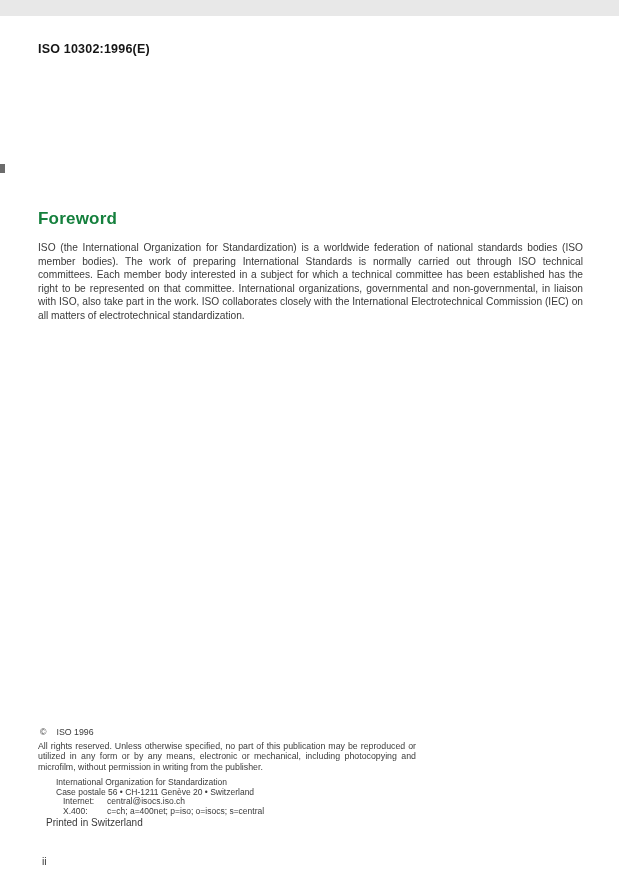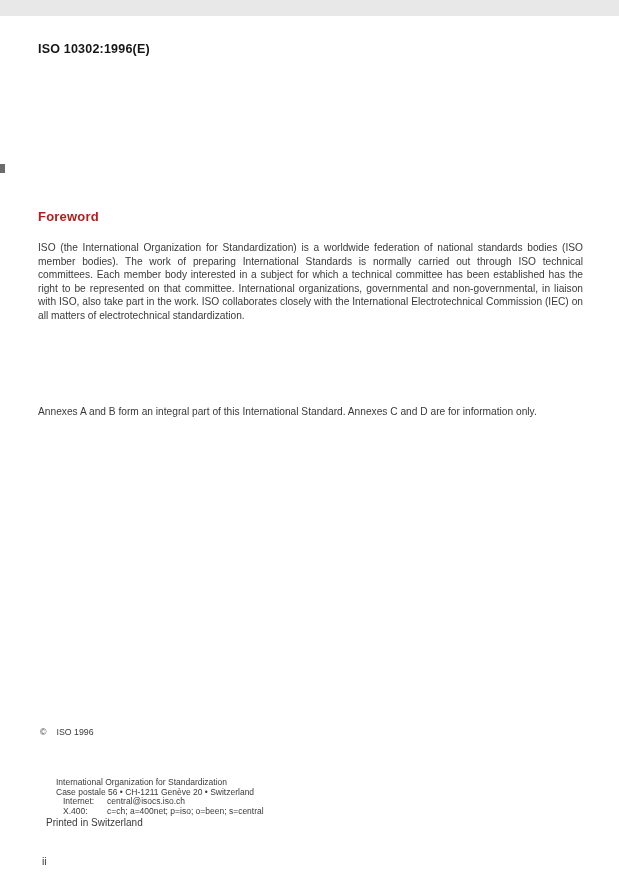--- a/index.html
+++ b/index.html
@@ -16,21 +16,21 @@
     position:absolute;left:38px;top:26px;
     font-size:12.5px;font-weight:bold;color:#161616;
     letter-spacing:0.2px;
   }
   .scan-mark{
     position:absolute;left:0;top:148px;width:5px;height:9px;
     background:#6b6b6b;
   }
   .foreword-title{
     position:absolute;left:38px;top:193px;
-    font-size:13px;font-weight:bold;color:#b91c1c;
+    font-size:17px;font-weight:bold;color:#15803d;
     letter-spacing:0.2px;
   }
   .body-text{
     position:absolute;left:38px;width:545px;
     font-size:10.2px;line-height:13.5px;
     text-align:justify;
     color:#3a3a3a;
     margin:0;
   }
   .p1{top:225px;}
@@ -70,29 +70,29 @@
   <div class="doc-header">ISO 10302:1996(E)</div>
 
   <div class="scan-mark"></div>
 
   <div class="foreword-title">Foreword</div>
 
   <p class="body-text p1">ISO (the International Organization for Standardization) is a worldwide federation of national standards bodies (ISO member bodies). The work of preparing International Standards is normally carried out through ISO technical committees. Each member body interested in a subject for which a technical committee has been established has the right to be represented on that committee. International organizations, governmental and non-governmental, in liaison with ISO, also take part in the work. ISO collaborates closely with the International Electrotechnical Commission (IEC) on all matters of electrotechnical standardization.</p>
 
 
 
-  <p class="body-text p4">Annexes A and B form an integral part of this International Standard. Annexes C and D are for information only.</p>
 
   <div class="copyright-line"><span class="sym">©</span><span>ISO 1996</span></div>
 
+  <p class="rights-text">All rights reserved. Unless otherwise specified, no part of this publication may be reproduced or utilized in any form or by any means, electronic or mechanical, including photocopying and microfilm, without permission in writing from the publisher.</p>
 
   <div class="address-block">
     <div>International Organization for Standardization</div>
     <div>Case postale 56 • CH-1211 Genève 20 • Switzerland</div>
     <div class="address-row"><span class="lbl">Internet:</span><span>central@isocs.iso.ch</span></div>
-    <div class="address-row"><span class="lbl">X.400:</span><span>c=ch; a=400net; p=iso; o=been; s=central</span></div>
+    <div class="address-row"><span class="lbl">X.400:</span><span>c=ch; a=400net; p=iso; o=isocs; s=central</span></div>
   </div>
 
   <div class="printed-line">Printed in Switzerland</div>
 
   <div class="page-number">ii</div>
 
 </div>
 
 </body></html>

